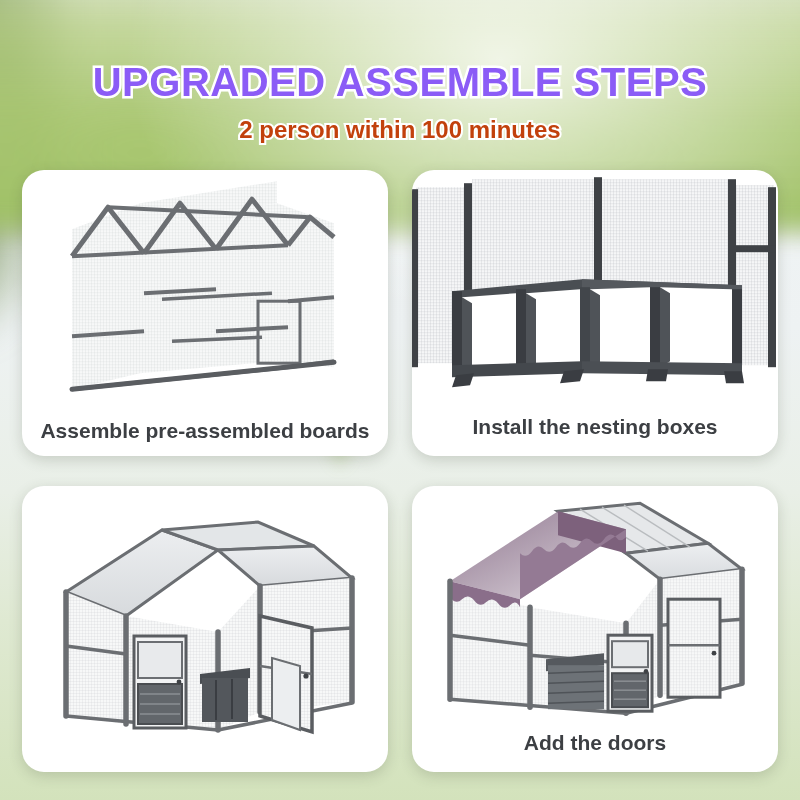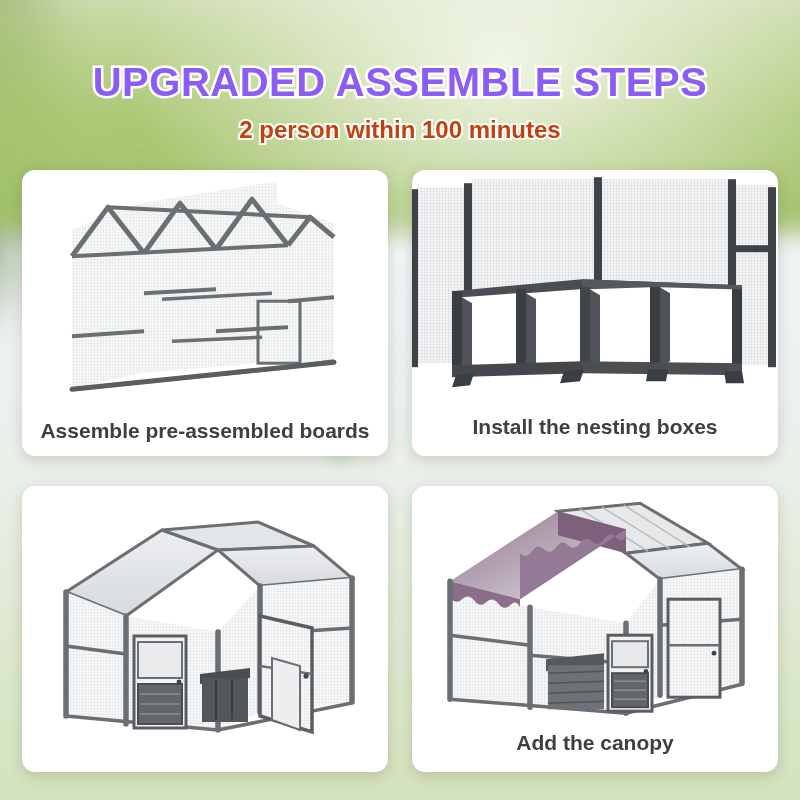--- a/index.html
+++ b/index.html
@@ -82,21 +82,21 @@
   #grid {
     position:absolute; z-index:2;
     left:22px; top:170px; width:756px; height:608px;
     display:grid;
     grid-template-columns:366px 366px;
     grid-template-rows:286px 286px;
     column-gap:24px; row-gap:30px;
   }
   .card {
     background:#ffffff;
-    border-radius:13px;
+    border-radius:22px;
     box-shadow:0 4px 14px rgba(60,70,50,.20);
     position:relative;
     overflow:hidden;
     display:flex;
     flex-direction:column;
   }
   .art { flex:1 1 auto; position:relative; overflow:hidden; }
   .art svg { position:absolute; inset:0; width:100%; height:100%; }
   .caption {
     flex:0 0 auto;
@@ -383,16 +383,16 @@
             <line x1="136" y1="208" x2="192" y2="206"></line>
           </g>
         </g>
         <g>
           <rect x="256" y="104" width="52" height="98" fill="url(#mesh4)" stroke="#5a5d61" stroke-width="3"></rect>
           <line x1="256" y1="150" x2="308" y2="150" stroke="#6b6e72" stroke-width="2.5"></line>
           <circle cx="302" cy="158" r="2.4" fill="#3f4246"></circle>
         </g>
       </svg>
     </div>
-    <div class="caption">Add the canopy</div>
+    <div class="caption">Add the doors</div>
   </div>
 
 </div>
 
 </body></html>

